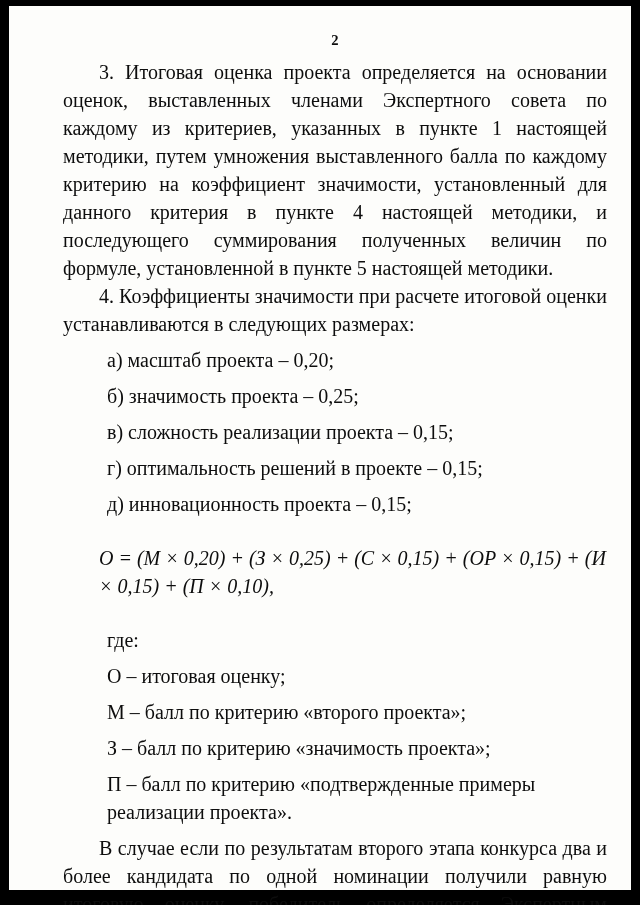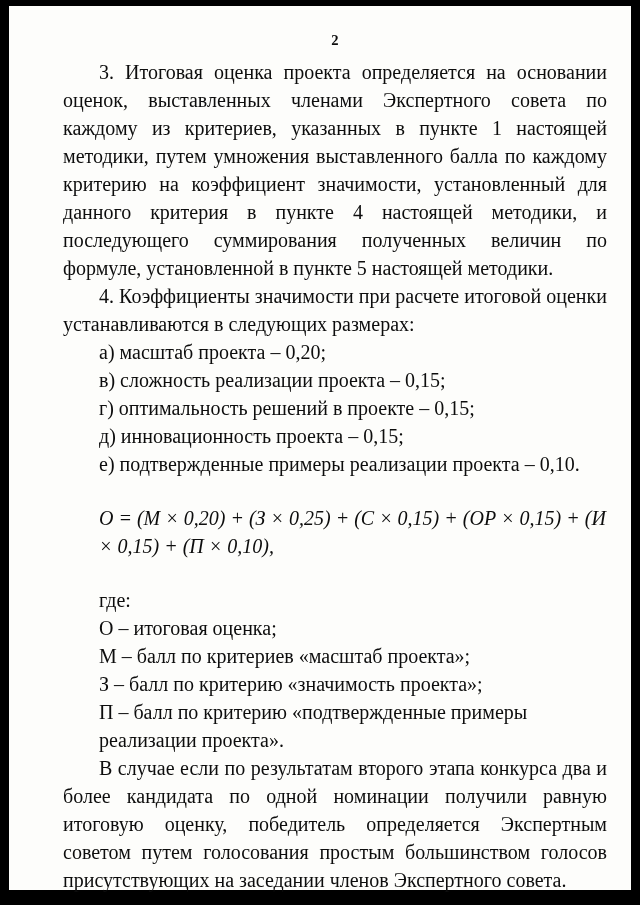--- a/index.html
+++ b/index.html
@@ -43,21 +43,21 @@
     font-weight: bold;
     margin-bottom: 9px;
   }
   .para {
     text-indent: 36px;
     margin: 0;
   }
   .line {
     padding-left: 36px;
     text-align: left;
-    margin: 0;
+    margin: 8px;
   }
   .formula {
     padding-left: 36px;
     font-style: italic;
     text-align: left;
     margin: 26px 0;
   }
   .where-block {
     margin: 19.4px 0 0 0;
   }
@@ -68,32 +68,32 @@
 <div class="scan-frame">
   <div class="page">
     <div class="page-number">2</div>
     <div class="content">
 
       <p class="para">3. Итоговая оценка проекта определяется на основании оценок, выставленных членами Экспертного совета по каждому из критериев, указанных в пункте 1 настоящей методики, путем умножения выставленного балла по каждому критерию на коэффициент значимости, установленный для данного критерия в пункте 4 настоящей методики, и последующего суммирования полученных величин по формуле, установленной в пункте 5 настоящей методики.</p>
 
       <p class="para">4. Коэффициенты значимости при расчете итоговой оценки устанавливаются в следующих размерах:</p>
 
       <div class="line">а) масштаб проекта – 0,20;</div>
+      <div class="line">б) значимость проекта – 0,25;</div>
       <div class="line">в) сложность реализации проекта – 0,15;</div>
       <div class="line">г) оптимальность решений в проекте – 0,15;</div>
       <div class="line">д) инновационность проекта – 0,15;</div>
-      <div class="line">е) подтвержденные примеры реализации проекта – 0,10.</div>
 
 
       <div class="formula">О = (М × 0,20) + (З × 0,25) + (С × 0,15) + (ОР × 0,15) + (И × 0,15) + (П × 0,10),</div>
 
       <div class="where-block">
         <div class="line">где:</div>
-        <div class="line">О – итоговая оценка;</div>
-        <div class="line">М – балл по критериев «масштаб проекта»;</div>
+        <div class="line">О – итоговая оценку;</div>
+        <div class="line">М – балл по критерию «второго проекта»;</div>
         <div class="line">З – балл по критерию «значимость проекта»;</div>
         <div class="line">П – балл по критерию «подтвержденные примеры реализации проекта».</div>
       </div>
 
 
       <p class="para">В случае если по результатам второго этапа конкурса два и более кандидата по одной номинации получили равную итоговую оценку, победитель определяется Экспертным советом путем голосования простым большинством голосов присутствующих на заседании членов Экспертного совета.</p>
 
     </div>
   </div>
 </div>

